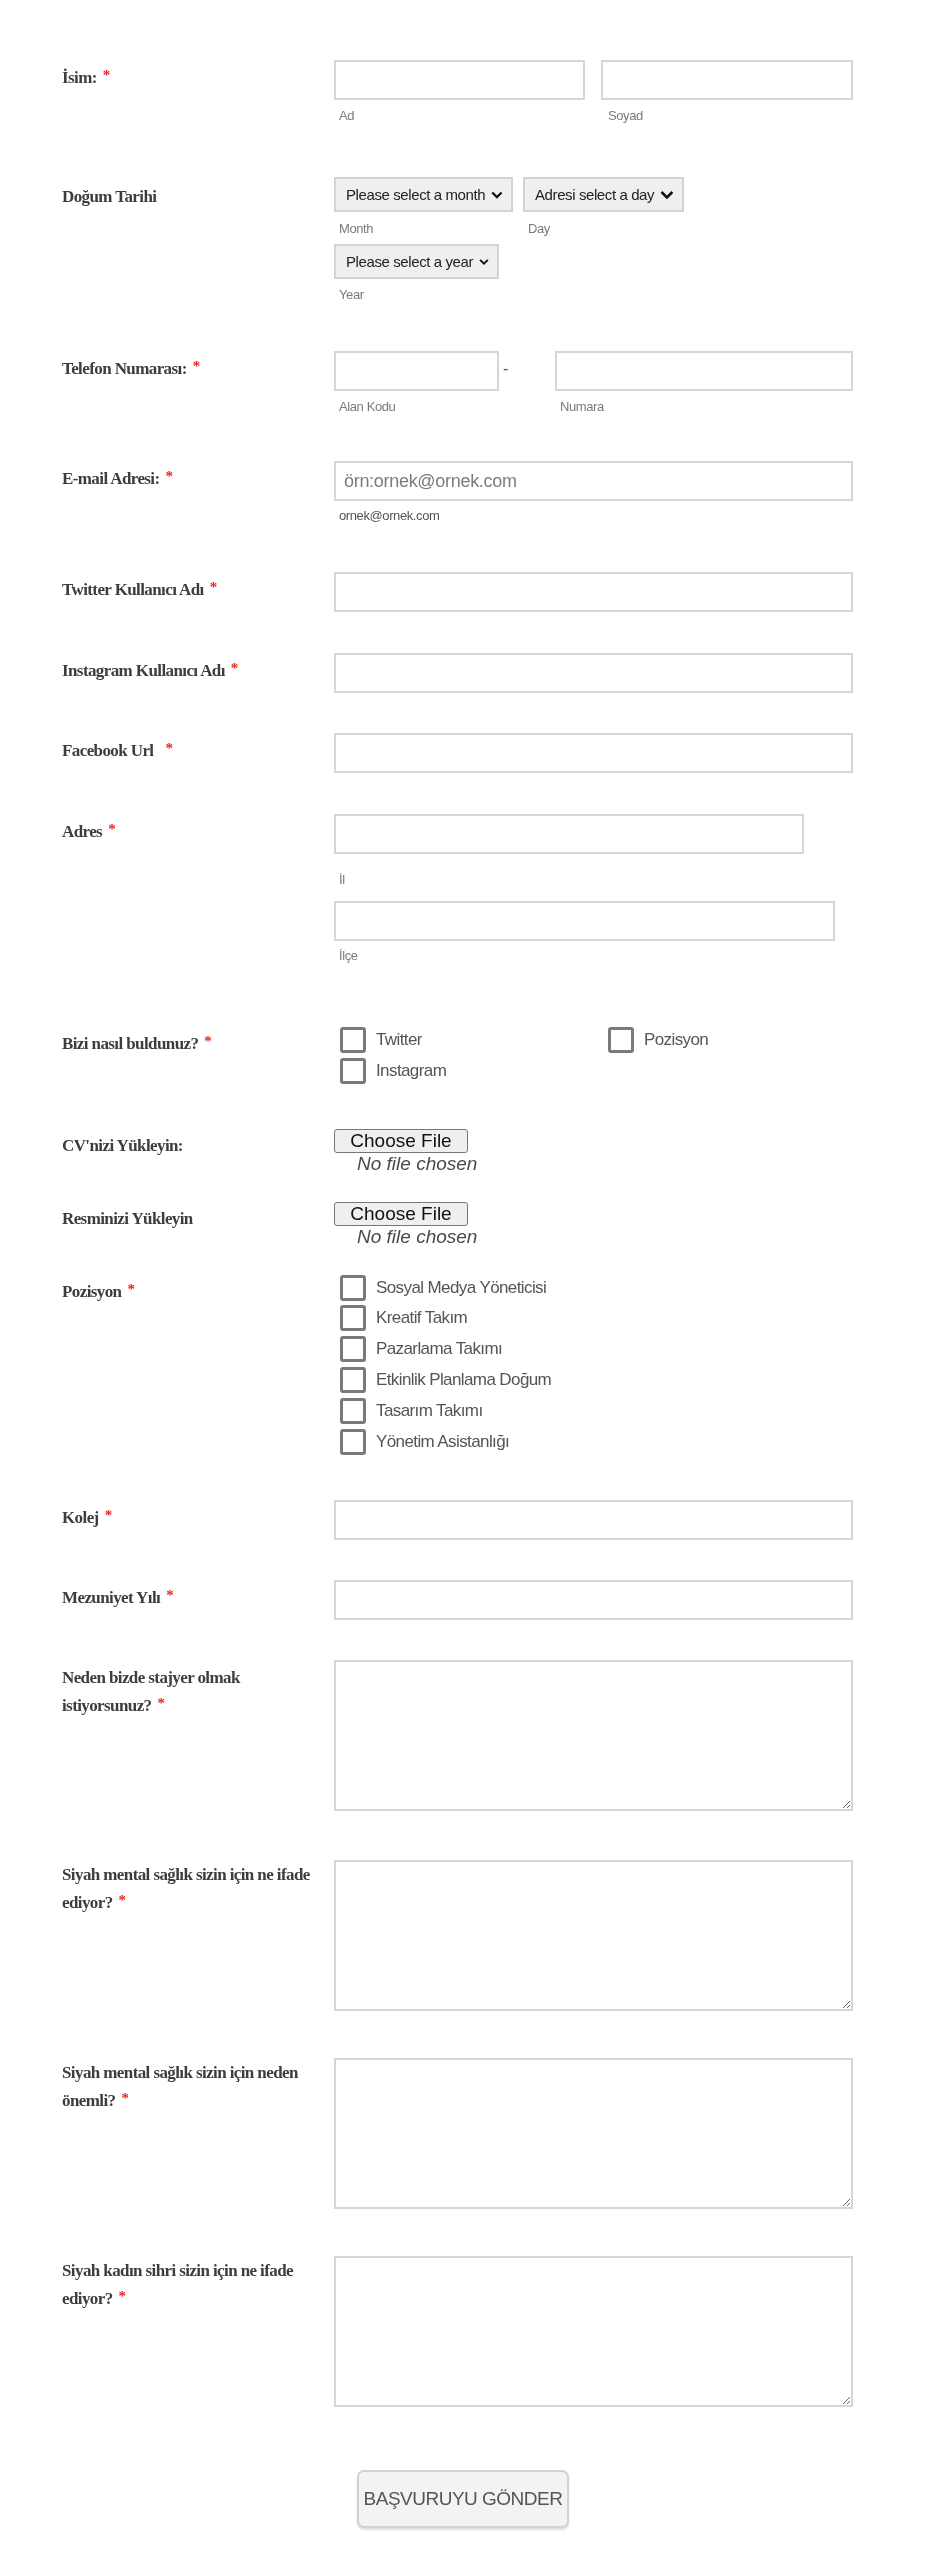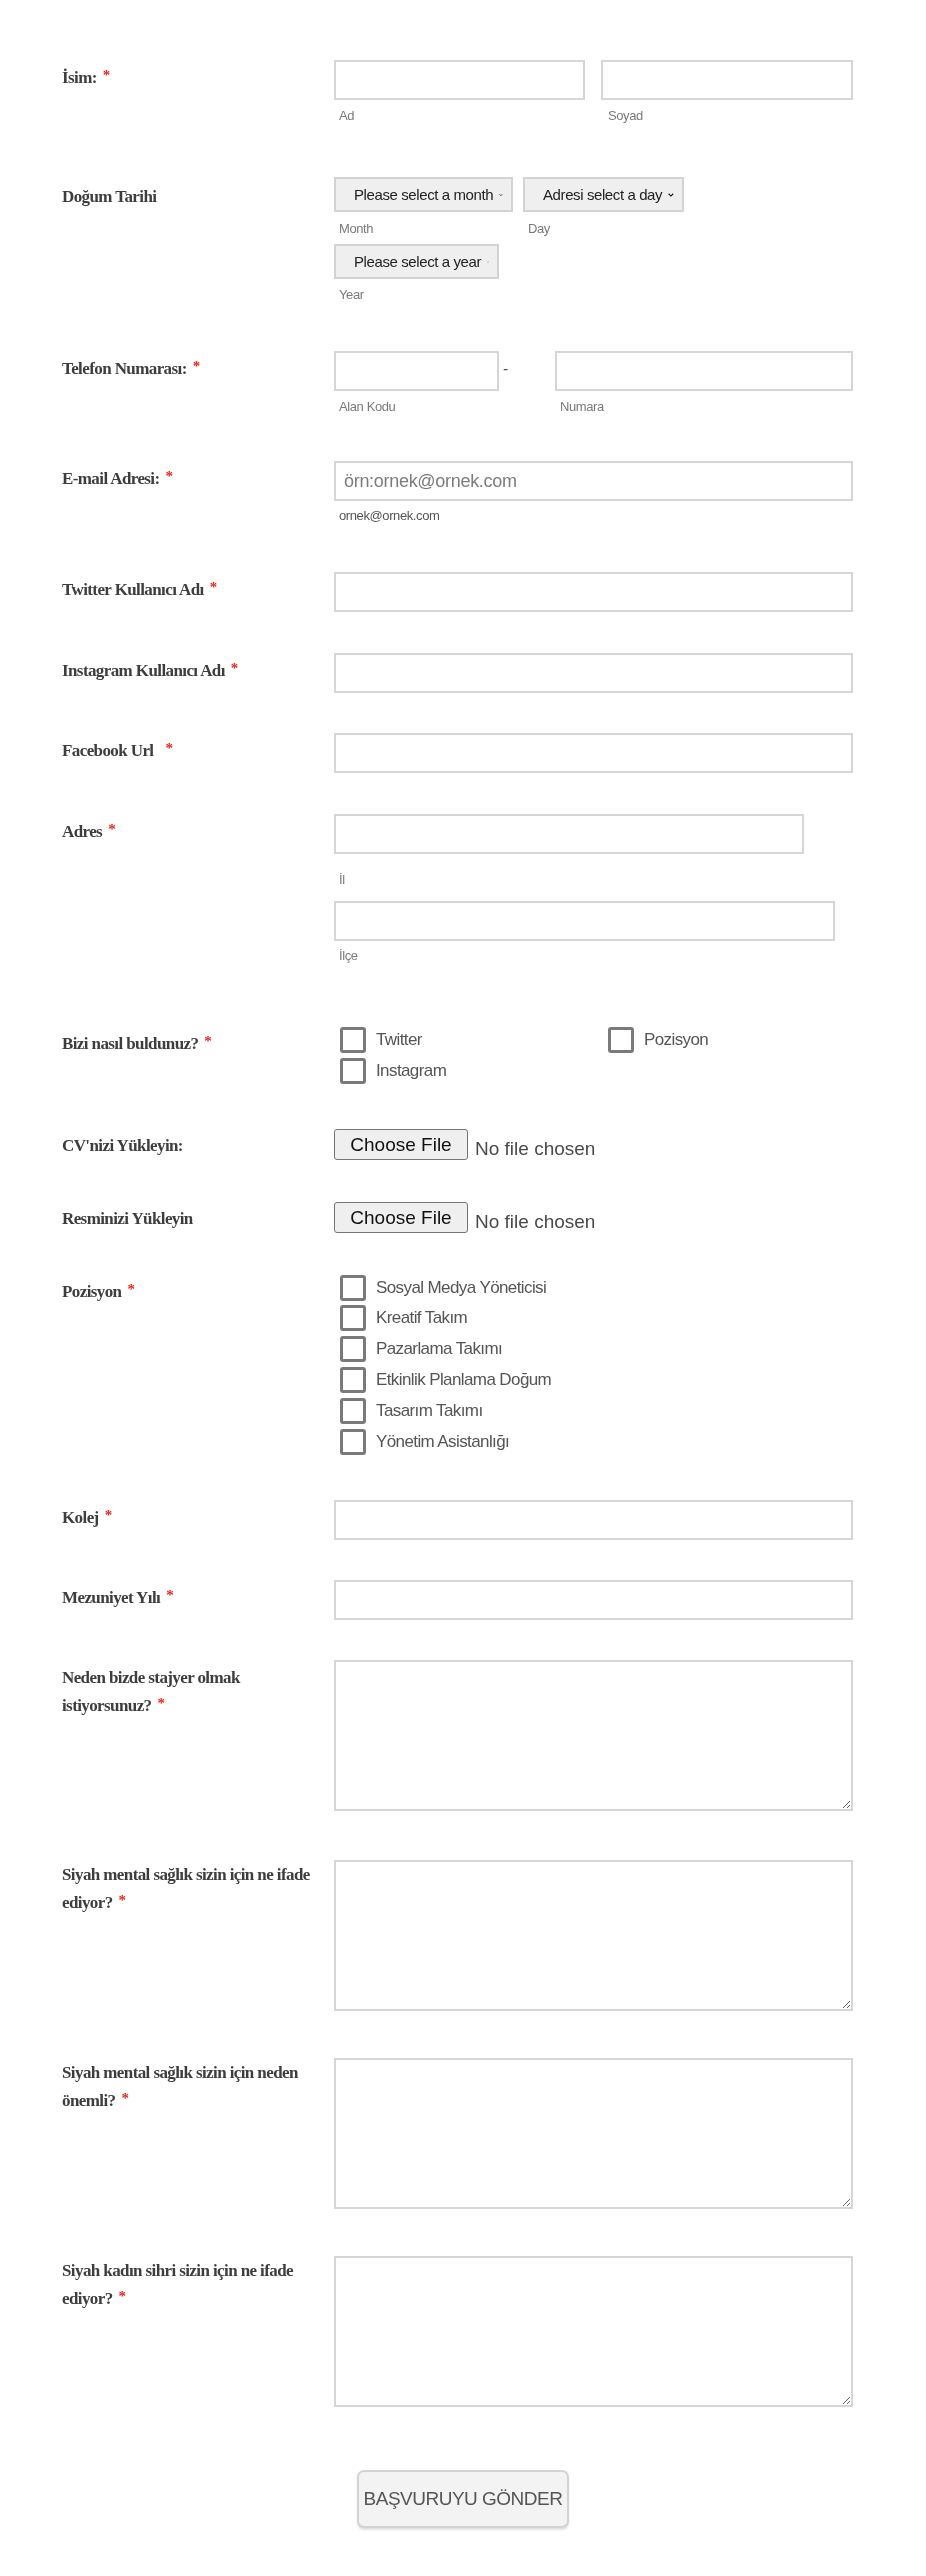--- a/index.html
+++ b/index.html
@@ -22,45 +22,45 @@
   }
   .input::placeholder { color: #7c7c7c; letter-spacing: -0.3px; }
   .sublabel {
     position: absolute; font-family: "Liberation Sans", sans-serif;
     font-size: 13px; color: #7a7a7a; letter-spacing: -0.4px;
   }
   .select {
     position: absolute; box-sizing: border-box; height: 35px;
     background: #efefef; border: 2px solid #d3d3d3;
     font-family: "Liberation Sans", sans-serif; font-size: 15px; color: #222;
-    display: flex; align-items: center; padding: 0 8px 0 18px; letter-spacing: -0.4px;
+    display: flex; align-items: center; padding: 0 8px 0 10px; letter-spacing: -0.4px;
     cursor: pointer;
   }
   .select .txt { flex: 1; white-space: nowrap; }
   .select .chev { width: 14px; height: 10px; margin-left: 6px; }
   .dash { position: absolute; font-size: 16px; color: #555; }
   .cb-row { position: absolute; display: flex; align-items: center; height: 28px; }
   .cb {
     box-sizing: border-box; width: 26px; height: 26px;
     border: 3px solid #7a7a7a; border-radius: 3px; background: #fff; cursor: pointer;
   }
   .cb-label {
     margin-left: 10px; font-family: "Liberation Sans", sans-serif;
     font-size: 17px; color: #555; letter-spacing: -0.6px;
   }
-  .file-wrap { position: absolute; display: flex; align-items: flex-end; height: 31px; }
+  .file-wrap { position: absolute; display: flex; align-items: flex-start; height: 31px; flex-direction: column; }
   .file-btn {
     box-sizing: border-box; height: 31px; width: 134px;
     background: #efefef; border: 1.5px solid #767676; border-radius: 3px;
     font-family: "Liberation Sans", sans-serif; font-size: 19px; color: #111;
     display: flex; align-items: center; justify-content: center; cursor: pointer;
   }
   .file-status {
-    margin-left: 7px; font-family: "Liberation Sans", sans-serif;
-    font-size: 19px; color: #4a4a4a;
+    margin-left: 23px; font-family: "Liberation Sans", sans-serif;
+    font-size: 19px; color: #4a4a4a; font-style: italic;
   }
   .textarea {
     position: absolute; box-sizing: border-box; left: 334px; width: 519px; height: 151px;
     border: 2px solid #d6d6d6; background: #fff; resize: both; outline: none;
     font-family: "Liberation Sans", sans-serif; font-size: 16px;
   }
   .submit {
     position: absolute; left: 357px; top: 2470px; width: 212px; height: 58px;
     box-sizing: border-box; background: #f3f3f3; border: 2px solid #d3d3d3;
     border-radius: 7px; box-shadow: 0 2px 2px rgba(0,0,0,0.12);

